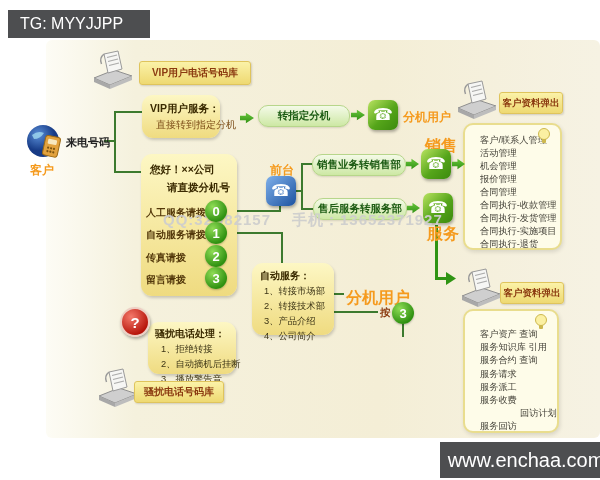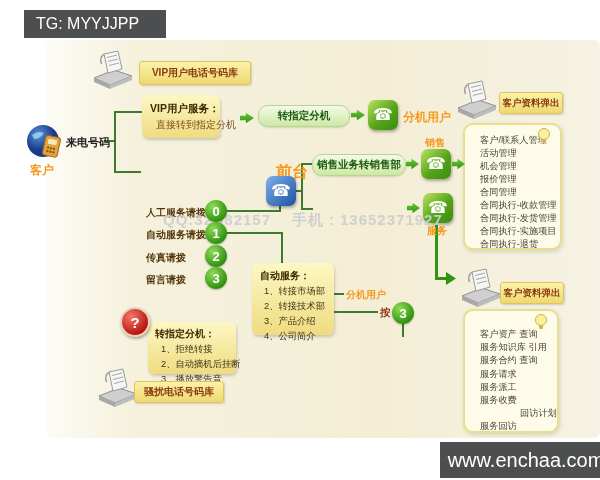--- a/index.html
+++ b/index.html
@@ -4,21 +4,21 @@
 <style>
   html,body{margin:0;padding:0;background:#fff;}
   #stage{position:relative;width:600px;height:480px;background:#ffffff;overflow:hidden;
          font-family:"Liberation Sans","DejaVu Sans",sans-serif;}
   .abs{position:absolute;}
   #diagram-bg{left:46px;top:40px;width:554px;height:398px;border-radius:6px;
     background:linear-gradient(90deg,#fdfcf5 0%,#f5f1dd 16%,#f4eed6 60%,#f6f2e3 100%);}
   
   .dark-banner{background:#4d4e50;color:#fff;display:flex;align-items:center;z-index:9;}
   
-  .ybox{background:linear-gradient(180deg,#fdf7c4,#efdb80);border-radius:6px;
+  .ybox{background:linear-gradient(180deg,#fdf7c4,#efdb80);border-radius:11px;
         box-shadow:1px 2px 3px rgba(0,0,0,.18);z-index:3;}
   .ypill{background:linear-gradient(180deg,#fbf2a8,#eed972);border:1px solid #dfc45c;border-radius:3px;
          color:#8b3a10;font-weight:bold;font-size:10px;display:flex;align-items:center;justify-content:center;
          box-shadow:1px 1px 2px rgba(0,0,0,.15);z-index:4;white-space:nowrap;}
   
   .gbar{height:20px;border-radius:10px;background:linear-gradient(180deg,#f4fae8,#cde8a4);
         border:1px solid #b7d68b;color:#1d5c14;font-weight:bold;font-size:10.5px;
         display:flex;align-items:center;justify-content:center;z-index:3;white-space:nowrap;
         box-shadow:0 1px 2px rgba(0,0,0,.12);}
   .arr{background:linear-gradient(180deg,#6cc93e,#2e8f12);
@@ -29,21 +29,21 @@
   
   .ph{width:30px;height:30px;border-radius:7px;display:flex;align-items:center;justify-content:center;
       color:#fff;font-size:16px;line-height:1;box-shadow:1px 2px 3px rgba(0,0,0,.3);z-index:4;}
   .ph-green{background:linear-gradient(135deg,#b9e360 0%,#55a51a 55%,#3c8a0e 100%);}
   .ph-blue{background:linear-gradient(135deg,#7fb0ea,#1c52a0);}
   
   .numc{width:22px;height:22px;border-radius:50%;color:#fff;font-weight:bold;font-size:13px;
         background:radial-gradient(circle at 35% 30%,#8fdc55,#2e9010 72%);
         display:flex;align-items:center;justify-content:center;z-index:6;box-shadow:0 1px 2px rgba(0,0,0,.25);}
   
-  .olab{color:#f59a1d;font-weight:bold;font-size:10px;white-space:nowrap;z-index:4;}
+  .olab{color:#f59a1d;font-weight:bold;font-size:16px;white-space:nowrap;z-index:4;}
   
   .lbox{background:#fefce9;border:2px solid #e9dd8e;border-radius:10px;
         box-shadow:1px 2px 4px rgba(0,0,0,.12);z-index:3;overflow:hidden;}
   .li{font-size:9.2px;color:#45433a;white-space:nowrap;}
   
   .bulb{z-index:5;}
   .bulb .globe{width:10px;height:10px;border-radius:50%;background:#fbf0a2;border:1px solid #cdb84e;}
   .bulb .base{width:4px;height:4px;background:#cdb84e;margin:-1px auto 0;border-radius:1px;}
   
   .qicon{width:26px;height:26px;border-radius:50%;color:#fff;font-weight:bold;font-size:15px;
@@ -71,21 +71,21 @@
         <path d="M22 37 L44 28 L44 32 L22 41 Z" fill="#bdbdbd"></path>
         <path d="M16 6 L30 3 L34 21 L20 25 Z" fill="#f6f6f4" stroke="#9a9a9a" stroke-width="1"></path>
         <path d="M19 9.5 L29 7 M20 13.5 L30 11 M21 17.5 L31 15" stroke="#aaaaaa" stroke-width="1.2" fill="none"></path>
         <path d="M16 6 Q11 10 13.5 16" stroke="#9a9a9a" stroke-width="1.5" fill="none"></path>
       </g>
     </defs>
   </svg>
 
   <div class="abs" id="diagram-bg"></div>
 
-  <div class="abs dark-banner" style="left:8px;top:10px;width:130px;height:28px;padding-left:12px;font-size:16px;margin-left:16px;">
+  <div class="abs dark-banner" style="left:8px;top:10px;width:130px;height:28px;padding-left:12px;font-size:16px;">
     <span>TG: MYYJJPP</span>
   </div>
 
   <div class="abs" style="left:88px;top:48px;z-index:4;">
     <svg width="48" height="44">
         <use href="#fax-sym"></use>
       </svg>
   </div>
   <div class="abs ypill" style="left:139px;top:61px;width:110px;height:22px;">
     <span>VIP用户电话号码库</span>
@@ -128,46 +128,51 @@
   </div>
 
   <div class="abs arr" style="left:240px;top:112px;width:14px;height:12px;"></div>
   <div class="abs gbar" style="left:258px;top:105px;width:90px;">转指定分机</div>
   <div class="abs arr" style="left:351px;top:109px;width:14px;height:12px;"></div>
   <div class="abs ph ph-green" style="left:368px;top:100px;">
     <span>☎</span>
   </div>
   <div class="abs olab" style="left:403px;top:109px;font-size:12px;">分机用户</div>
 
-  <div class="abs olab" style="left:276px;top:162px;font-size:16px;">前台</div>
+  <div class="abs olab" style="left:270px;top:162px;font-size:12px;">前台</div>
   <div class="abs ph ph-blue" style="left:266px;top:176px;">
     <span>☎</span>
   </div>
   <div class="abs ln" style="left:296px;top:190px;width:7px;height:2px;"></div>
   <div class="abs ln" style="left:301px;top:163px;width:2px;height:47px;"></div>
   <div class="abs ln" style="left:301px;top:163px;width:11px;height:2px;"></div>
   <div class="abs ln" style="left:301px;top:208px;width:12px;height:2px;"></div>
 
   <div class="abs gbar" style="left:312px;top:154px;width:92px;">销售业务转销售部</div>
   <div class="abs arr" style="left:406px;top:158px;width:13px;height:12px;"></div>
   <div class="abs olab" style="left:425px;top:136px;">销售</div>
   <div class="abs ph ph-green" style="left:421px;top:149px;">
     <span>☎</span>
   </div>
   <div class="abs arr" style="left:452px;top:158px;width:13px;height:12px;"></div>
 
+  <div class="abs gbar" style="left:313px;top:198px;width:92px;">售后服务转服务部</div>
   <div class="abs arr" style="left:407px;top:202px;width:13px;height:12px;"></div>
   <div class="abs ph ph-green" style="left:423px;top:193px;">
     <span>☎</span>
   </div>
   <div class="abs olab" style="left:427px;top:224px;">服务</div>
   <div class="abs lnthick" style="left:435px;top:225px;width:3px;height:53px;"></div>
   <div class="abs lnthick" style="left:435px;top:277px;width:11px;height:3px;"></div>
   <div class="abs ahead" style="left:446px;top:272px;width:10px;height:13px;"></div>
 
+  <div class="abs ybox" style="left:141px;top:154px;width:96px;height:142px;">
+    <div class="box-title" style="font-size:10.5px;margin:9px 0 0 9px;">您好！××公司</div>
+    <div class="box-title" style="font-size:10.5px;margin:4px 0 0 26px;">请直拨分机号</div>
+  </div>
   <div class="abs menu-item" style="left:146px;top:206px;width:58px;">人工服务请拨</div>
   <div class="abs numc" style="left:205px;top:200px;">0</div>
   <div class="abs menu-item" style="left:146px;top:228px;width:58px;">自动服务请拨</div>
   <div class="abs numc" style="left:205px;top:222px;">1</div>
   <div class="abs menu-item" style="left:146px;top:251px;width:58px;">传真请拨</div>
   <div class="abs numc" style="left:205px;top:245px;">2</div>
   <div class="abs menu-item" style="left:146px;top:273px;width:58px;">留言请拨</div>
   <div class="abs numc" style="left:205px;top:267px;">3</div>
 
   <div class="abs ln" style="left:227px;top:210px;width:54px;height:2px;"></div>
@@ -192,21 +197,21 @@
   <div class="abs ln" style="left:310px;top:311px;width:68px;height:2px;"></div>
   <div class="abs" style="left:380px;top:306px;font-size:10.5px;font-weight:bold;color:#8b3a10;z-index:4;">按</div>
   <div class="abs numc" style="left:392px;top:302px;">3</div>
   <div class="abs ln" style="left:402px;top:324px;width:2px;height:13px;"></div>
 
 
   <div class="abs qicon" style="left:120px;top:307px;">
     <span>?</span>
   </div>
   <div class="abs ybox" style="left:148px;top:322px;width:88px;height:52px;">
-    <div class="box-title" style="font-size:10px;margin:5px 0 2px 7px;">转指定分机：</div>
+    <div class="box-title" style="font-size:10px;margin:5px 0 2px 7px;">骚扰电话处理：</div>
     <div class="small-txt" style="margin:1px 0 0 13px;">1、拒绝转接</div>
     <div class="small-txt" style="margin:2px 0 0 13px;">2、自动摘机后挂断</div>
     <div class="small-txt" style="margin:2px 0 0 13px;">3、播放警告音</div>
   </div>
   <div class="abs" style="left:93px;top:366px;z-index:4;">
     <svg width="48" height="44">
         <use href="#fax-sym"></use>
       </svg>
   </div>
   <div class="abs ypill" style="left:134px;top:381px;width:88px;height:20px;">

